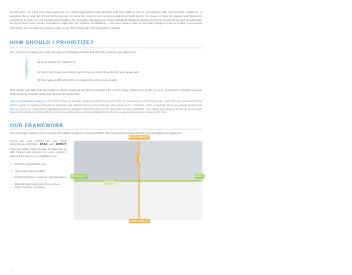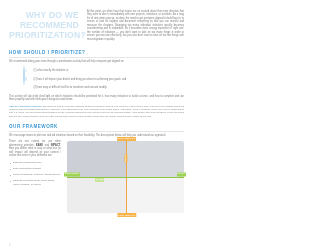--- a/index.html
+++ b/index.html
@@ -167,21 +167,20 @@
     position:absolute;left:9px;bottom:3px;
     font-size:2.6px;color:#c7c8ca;
   }
 </style>
 </head>
 <body>
 
 <div class="page">
 
   <div class="hero">
-    <div class="hero-title">WHY DO WE RECOMMEND PRIORITIZATION?</div>
     <div class="hero-body">
       <p>At this point, we often hear that teams are so excited about their new direction that they want to dive in immediately with new projects, initiatives, or activities. As a long list of new items pop up, so does the need to get everyone aligned to build buy-in, to ensure or look for support and document everything so that you can monitor and measure the changes. Managing too many individual initiatives quickly becomes overwhelming and is redundant. So it becomes more energy important to 'right size' the number of initiatives — you don't want to take on too many things in order to ensure you execute effectively, but you also don't want to take on too few things with mis-integration in quality.</p>
     </div>
   </div>
 
   <div class="sec-head">HOW SHOULD I PRIORITIZE?</div>
   <div class="sec-rule"></div>
   <div class="para">We recommend taking your team through a prioritization activity that will help everyone get aligned on:</div>
 
   <div class="icon-list">

